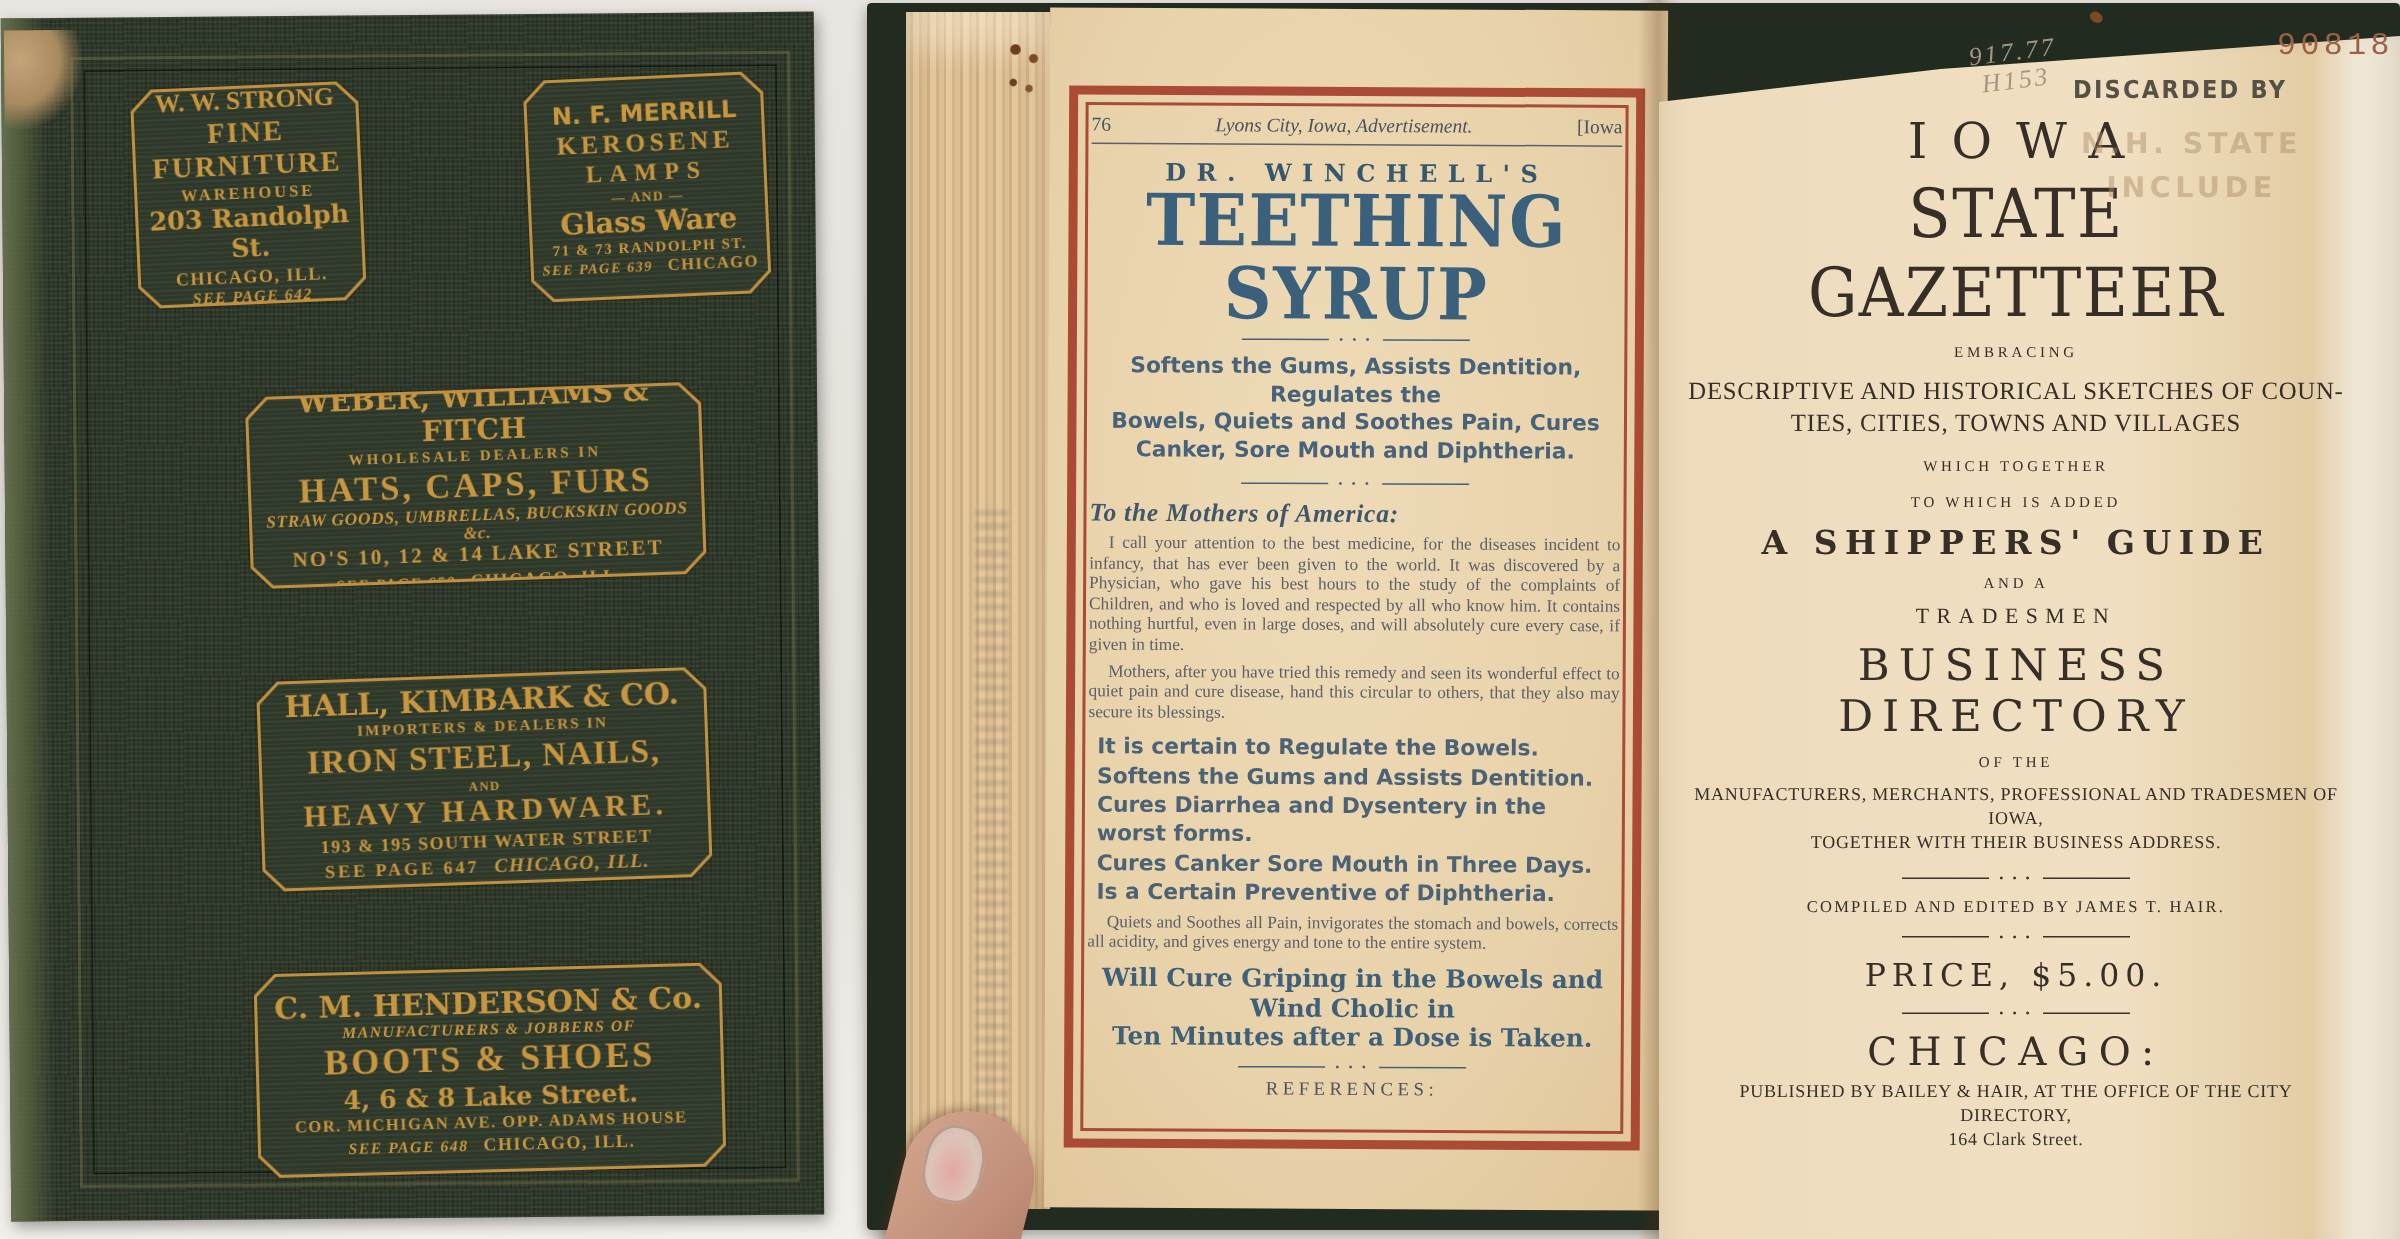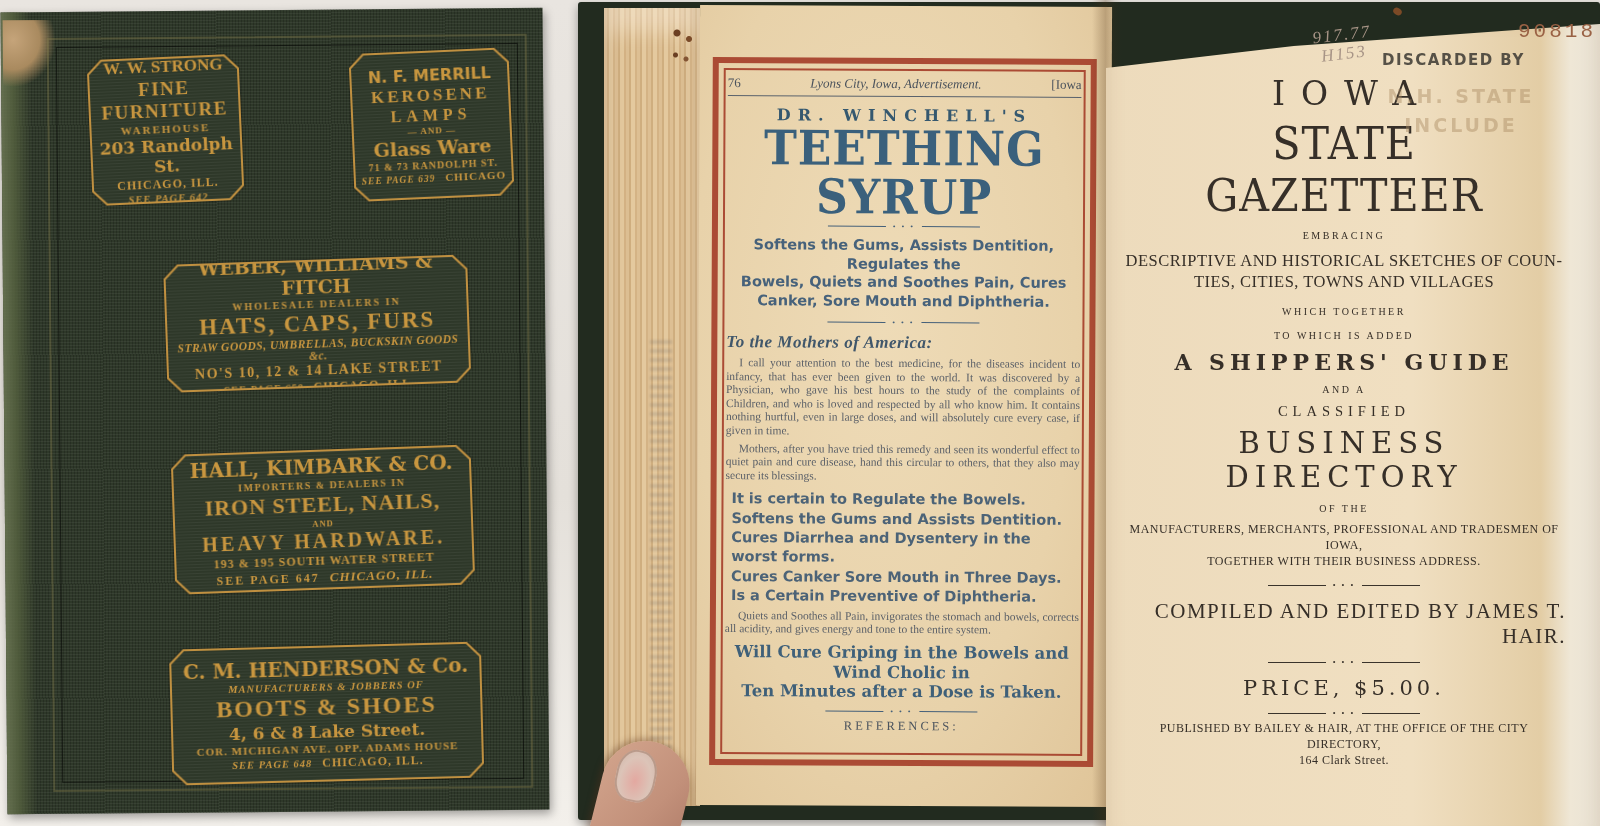--- a/index.html
+++ b/index.html
@@ -111,21 +111,21 @@
   .tp-tiny { margin-top:13px; font-size:10px; letter-spacing:2.5px; font-weight:normal; }
   .tp-sketch { margin-top:9px; font-size:16.5px; line-height:1.3; letter-spacing:0.5px;
            white-space:pre-line; }
   .tp-much { margin-top:7px; font-size:15px; line-height:1.35; white-space:pre-line; }
   .tp-ship { margin-top:8px; font-size:22px; font-weight:bold; letter-spacing:5px;
            font-family:"DejaVu Serif",serif; }
   .tp-class { margin-top:8px; font-size:14.5px; letter-spacing:5px; }
   .tp-bizdir { margin-top:6px; font-size:29px; letter-spacing:6px; font-family:"DejaVu Serif",serif; }
   .tp-manu { margin-top:7px; font-size:12px; line-height:1.35; letter-spacing:0.5px;
            white-space:pre-line; }
-  .tp-compiled { margin-top:9px; font-size:21px; letter-spacing:1.5px;text-align:right; }
+  .tp-compiled { margin-top:9px; font-size:11px; letter-spacing:1.5px; }
   .tp-price { margin-top:9px; font-size:21px; letter-spacing:4px; font-family:"DejaVu Serif",serif; }
   .tp-chicago { margin-top:7px; font-size:26px; letter-spacing:7px; font-family:"DejaVu Serif",serif; }
   .tp-pub { margin-top:3px; font-size:12px; line-height:1.3; letter-spacing:0.5px;
            white-space:pre-line; }
 
   .pencil { position:absolute; left:1298px; top:26px; width:90px; text-align:center;
            font-size:17px; color:#a79486; transform:rotate(-7deg); z-index:6;
            font-style:italic; line-height:1.1; letter-spacing:2px; }
   .accession { position:absolute; left:1518px; top:20px; font-size:21px; letter-spacing:3px;
            color:#9a6245; z-index:6; font-family:Liberation Mono, monospace; }
@@ -286,30 +286,31 @@
     <div class="tp-content">
       <div class="tp-iowa">IOWA</div>
       <div class="tp-gaz">STATE GAZETTEER</div>
       <div class="tp-tiny">EMBRACING</div>
       <div class="tp-sketch">DESCRIPTIVE AND HISTORICAL SKETCHES OF COUN-
 TIES, CITIES, TOWNS AND VILLAGES</div>
       <div class="tp-tiny">WHICH TOGETHER</div>
       <div class="tp-tiny">TO WHICH IS ADDED</div>
       <div class="tp-ship">A SHIPPERS' GUIDE</div>
       <div class="tp-tiny" style="margin-top:9px">AND A</div>
-      <div class="tp-class">CLASSIFIED</div>
+      <div class="tp-class">TRADESMEN</div>
       <div class="tp-bizdir">BUSINESS DIRECTORY</div>
       <div class="tp-tiny" style="margin-top:9px">OF THE</div>
       <div class="tp-manu">MANUFACTURERS, MERCHANTS, PROFESSIONAL AND TRADESMEN OF IOWA,
 TOGETHER WITH THEIR BUSINESS ADDRESS.</div>
       <div class="orn dark">• • •</div>
       <div class="tp-compiled">COMPILED AND EDITED BY JAMES T. HAIR.</div>
       <div class="orn dark" style="margin-top:9px">• • •</div>
       <div class="tp-price">PRICE, $5.00.</div>
       <div class="orn dark" style="margin-top:9px">• • •</div>
+      <div class="tp-chicago">CHICAGO:</div>
       <div class="tp-pub">PUBLISHED BY BAILEY &amp; HAIR, AT THE OFFICE OF THE CITY DIRECTORY,
 164 Clark Street.</div>
 
     </div>
   </div>
 
   <div class="speck"></div>
   <div class="pencil" style="white-space:pre-line">917.77
 H153</div>
   <div class="accession">90818</div>

